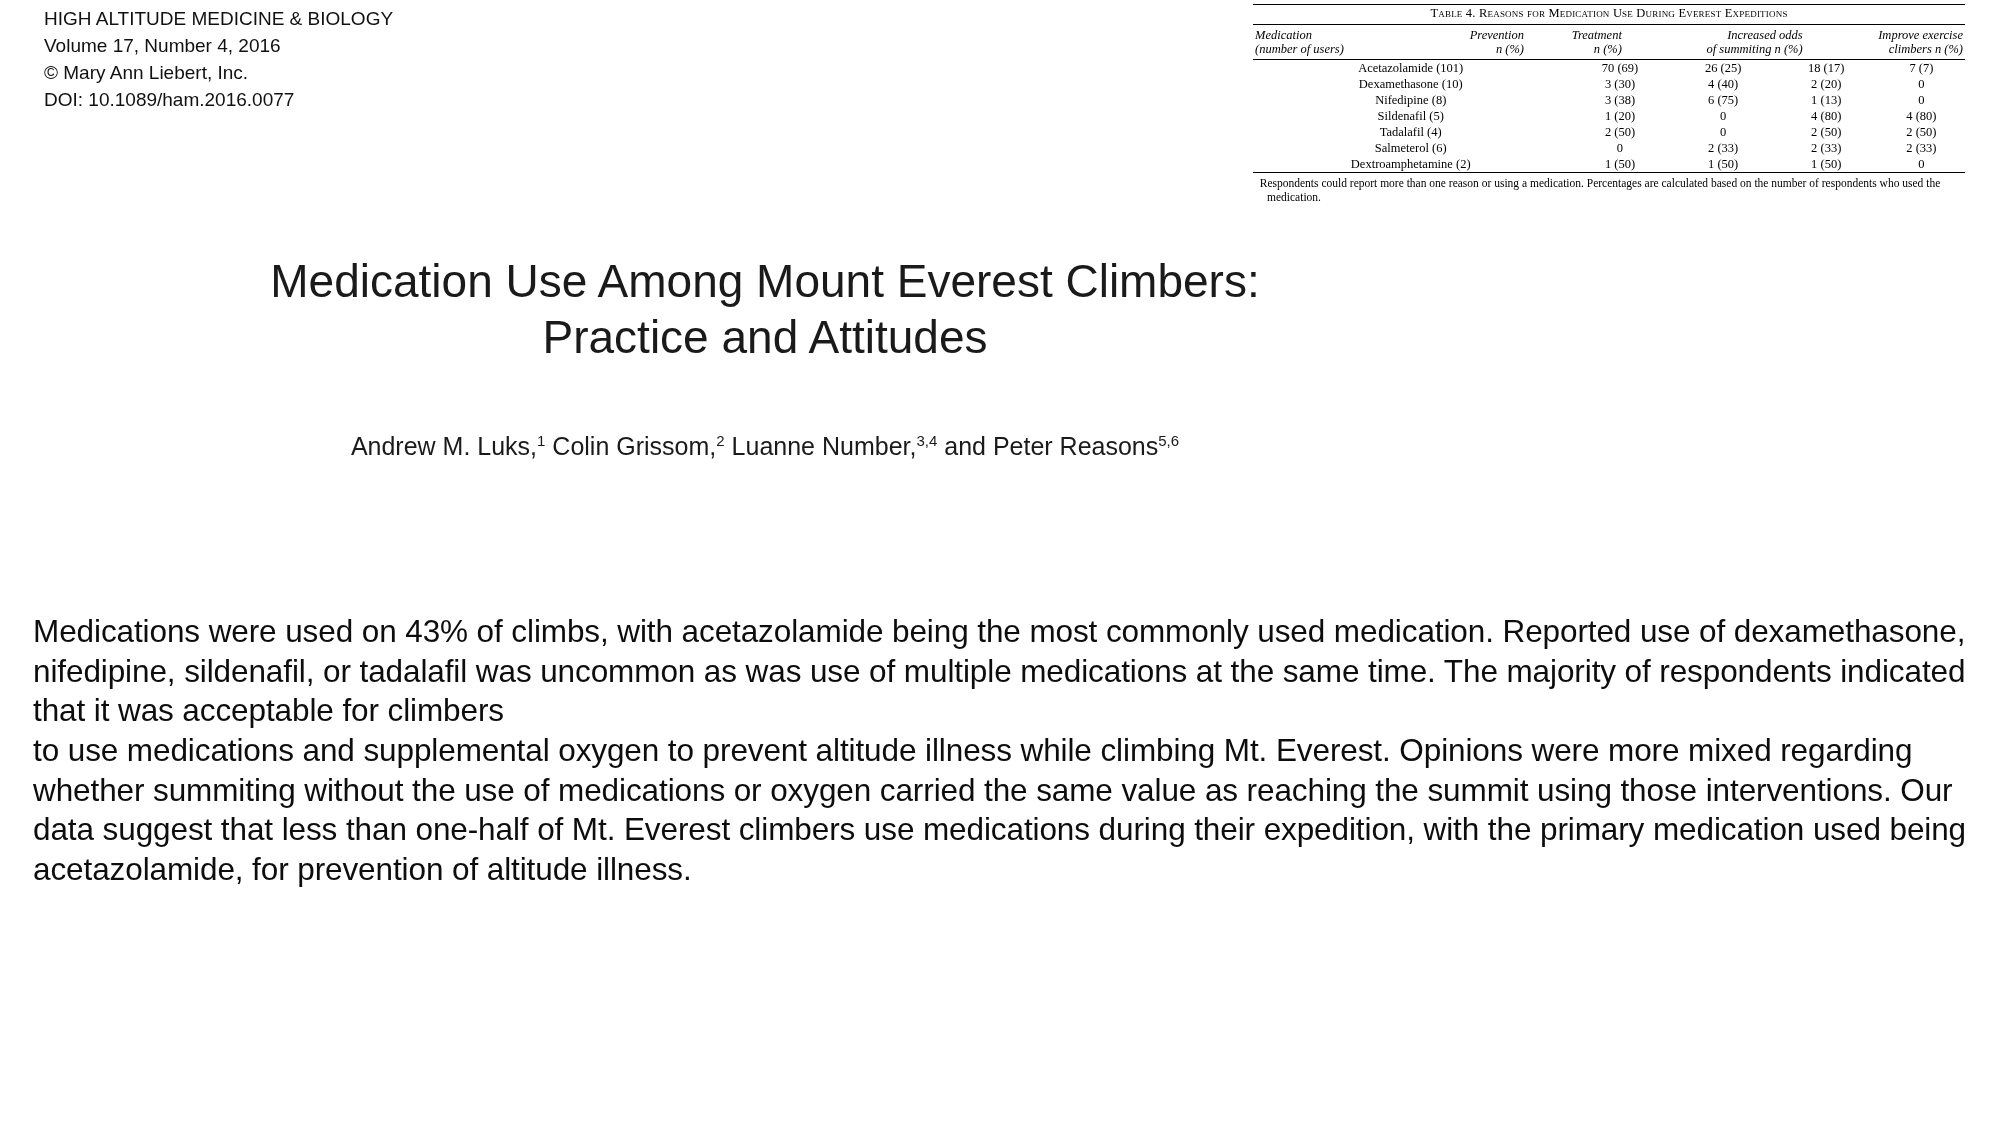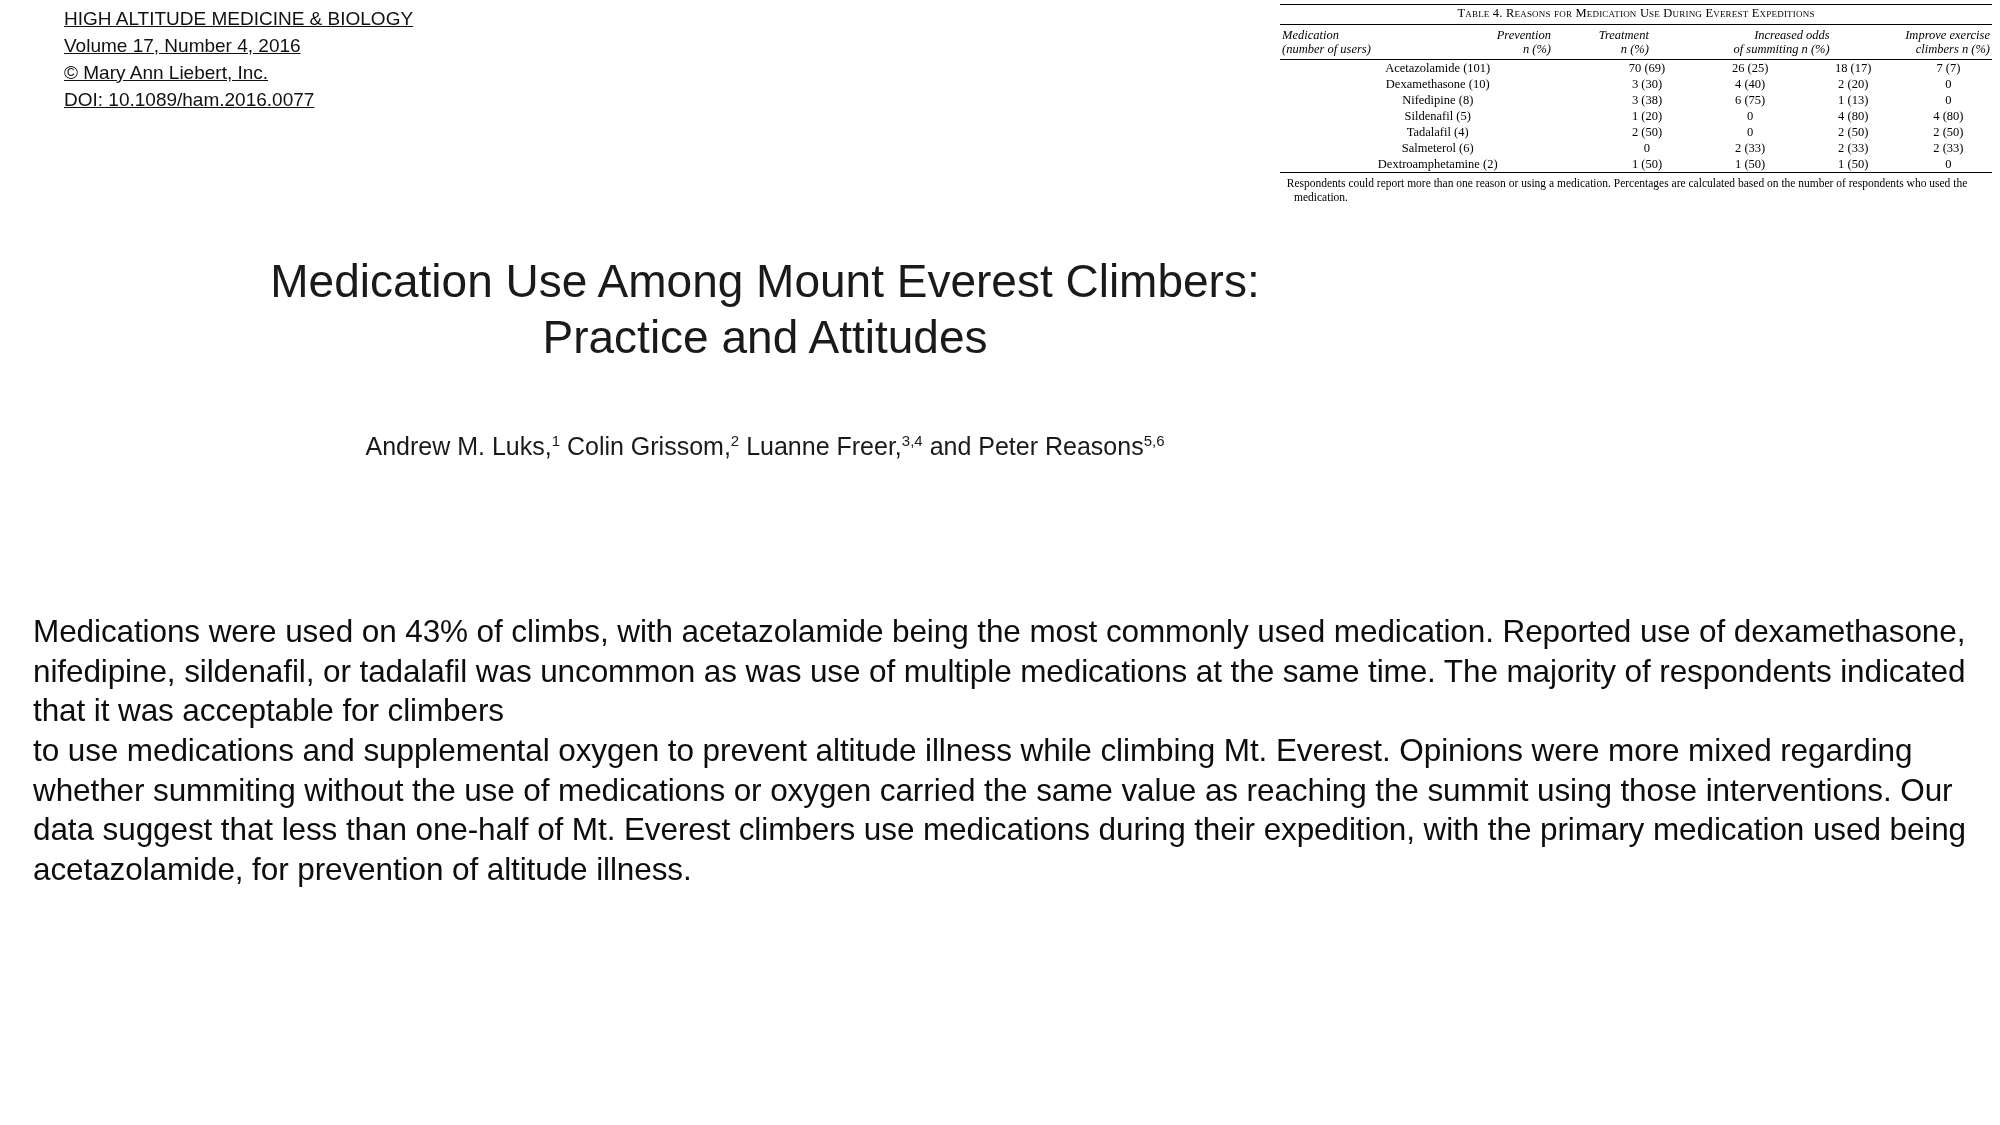--- a/index.html
+++ b/index.html
@@ -12,33 +12,32 @@
     height: 1125px;
     position: relative;
     font-family: "Liberation Sans", sans-serif;
     color: #000000;
     overflow: hidden;
   }
 
   
   .masthead {
     position: absolute;
-    left: 64px;
+    left: 44px;
     top: 6px;
     font-size: 19px;
     line-height: 1.42;
     color: #111;
-    text-decoration: underline;
   }
   .masthead div { white-space: nowrap; }
 
   
   .table-figure {
     position: absolute;
-    left: 1280px;
+    left: 1253px;
     top: 4px;
     width: 712px;
     font-family: "Liberation Serif", serif;
     color: #000;
   }
   .table-figure .rule-top,
   .table-figure .rule-mid,
   .table-figure .rule-bot {
     height: 1px;
     background: #000;
@@ -235,19 +234,19 @@
     <span class="fn-mark">&nbsp;</span><span>Respondents could report more than one reason or using a medication. Percentages are calculated based on the number of respondents who used the medication.</span>
   </div>
 </div>
 
 <h1 class="paper-title">
   <span>Medication Use Among Mount Everest Climbers:</span>
   <span class="line2">Practice and Attitudes</span>
 </h1>
 
 <div class="authors">
-  <span>Andrew M. Luks,</span><sup>1</sup><span> Colin Grissom,</span><sup>2</sup><span> Luanne Freer,</span><sup>3,4</sup><span> and Peter Reasons</span><sup>5,6</sup>
+  <span>Andrew M. Luks,</span><sup>1</sup><span> Colin Grissom,</span><sup>2</sup><span> Luanne Number,</span><sup>3,4</sup><span> and Peter Reasons</span><sup>5,6</sup>
 </div>
 
 <div class="abstract">
   <p>Medications were used on 43% of climbs, with acetazolamide being the most commonly used medication. Reported use of dexamethasone, nifedipine, sildenafil, or tadalafil was uncommon as was use of multiple medications at the same time. The majority of respondents indicated that it was acceptable for climbers</p>
   <p>to use medications and supplemental oxygen to prevent altitude illness while climbing Mt. Everest. Opinions were more mixed regarding whether summiting without the use of medications or oxygen carried the same value as reaching the summit using those interventions. Our data suggest that less than one-half of Mt. Everest climbers use medications during their expedition, with the primary medication used being acetazolamide, for prevention of altitude illness.</p>
 </div>
 
 </body></html>

